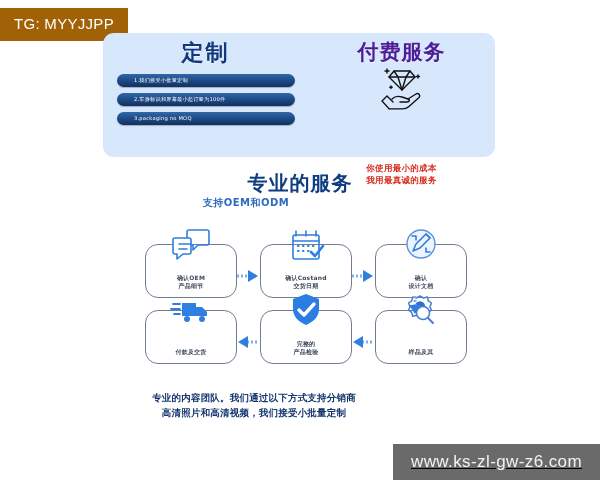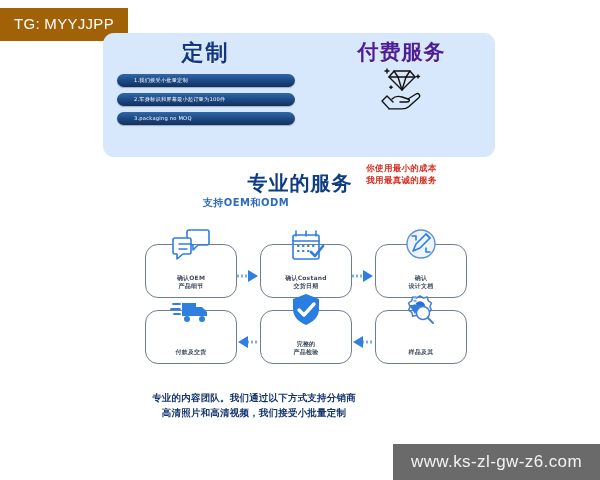--- a/index.html
+++ b/index.html
@@ -116,20 +116,21 @@
   .bottom-text{
     position:absolute;left:0;top:390px;width:508px;text-align:center;
     color:#14356e;font-weight:bold;font-size:9.5px;line-height:15px;
     letter-spacing:.2px;
   }
 
   
   .wm-bar{
     position:absolute;left:393px;top:444px;width:207px;height:36px;
     background:#6a6a6a;
+    text-decoration:underline;
   }
   .wm-bar span{
     display:block;color:#f2f2f2;font-size:17px;line-height:36px;
     text-align:center;letter-spacing:.4px;
     font-family:"Liberation Sans",sans-serif;
   }
 </style>
 </head>
 <body>
 

